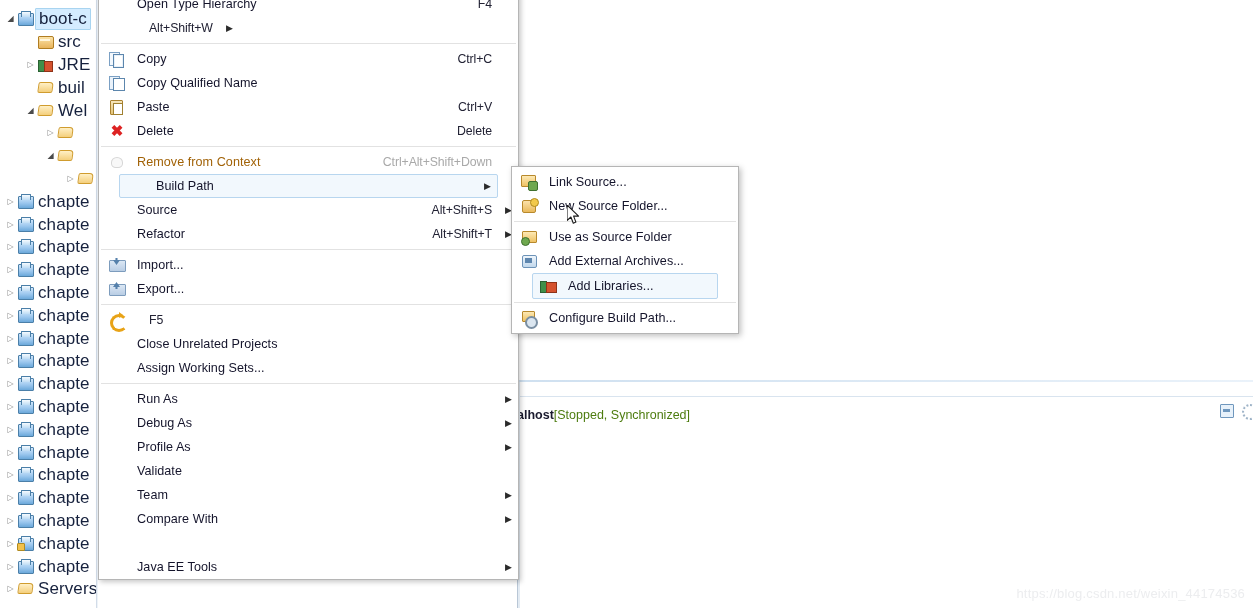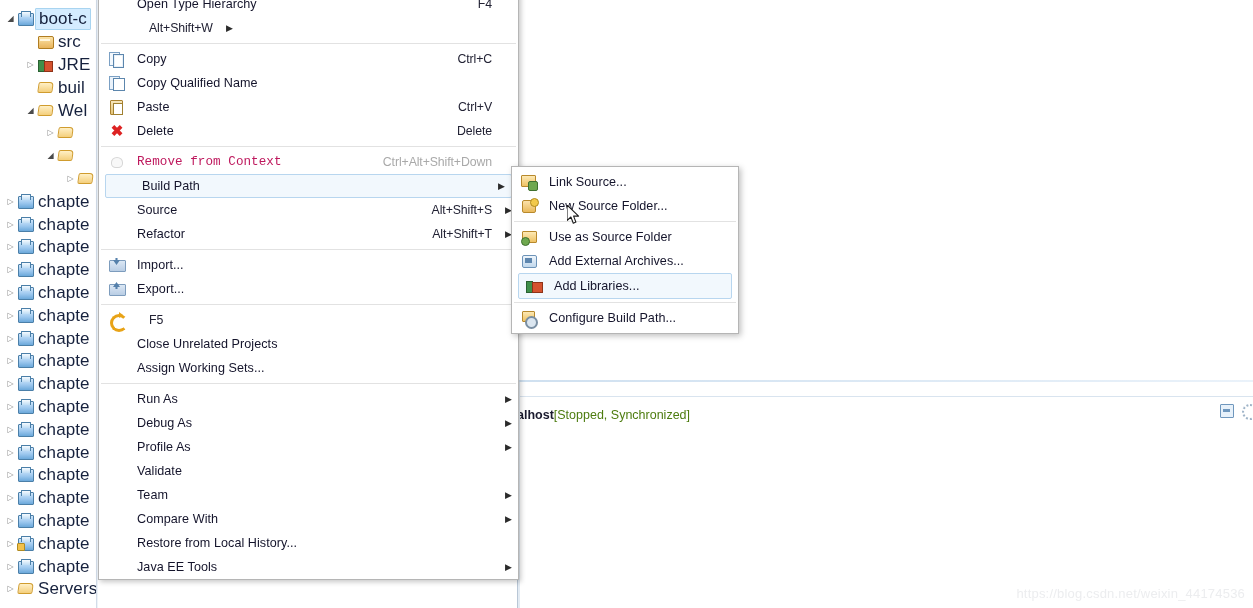--- a/index.html
+++ b/index.html
@@ -262,38 +262,38 @@
     align-items: center;
     padding: 0 6px 0 0;
     white-space: nowrap;
     cursor: default;
   }
   .mi.highlight {
     background: #f2f8fd;
     border: 1px solid #b8d6ef;
     border-radius: 2px;
     height: 22px;
-    margin: 0 6px;
+    margin: 0 20px;
   }
   .mi-icon {
     width: 22px;
     flex: 0 0 22px;
     height: 16px;
     margin-left: 8px;
     position: relative;
   }
   .mi.highlight .mi-icon { margin-left: 6px; }
   .mi-label {
     flex: 1 1 auto;
     font-size: 12.6px;
     color: #14142b;
     padding-left: 8px;
     letter-spacing: .05px;
   }
-  .mi.disabled .mi-label { color: #be185d; font-family: Liberation Mono, monospace; }
+  .mi.disabled .mi-label { color: #a16207; }
   .mi-accel {
     font-size: 12.3px;
     color: #222234;
     padding-left: 20px;
     letter-spacing: -.1px;
   }
   .mi.disabled .mi-accel { color: #a9a9a9; }
   .mi-arrow {
     width: 14px;
     flex: 0 0 14px;
@@ -856,21 +856,20 @@
         <span class="mi-arrow">▶</span>
       </div>
       <div class="mi">
         <span class="mi-icon"></span>
         <span class="mi-label">Compare With</span>
         <span class="mi-accel"></span>
         <span class="mi-arrow">▶</span>
       </div>
       <div class="mi">
         <span class="mi-icon"></span>
-        <span class="mi-label">Restore from Local History...</span>
         <span class="mi-accel"></span>
         <span class="mi-arrow empty">▶</span>
       </div>
       <div class="mi">
         <span class="mi-icon"></span>
         <span class="mi-label">Java EE Tools</span>
         <span class="mi-accel"></span>
         <span class="mi-arrow">▶</span>
       </div>
     </div>

